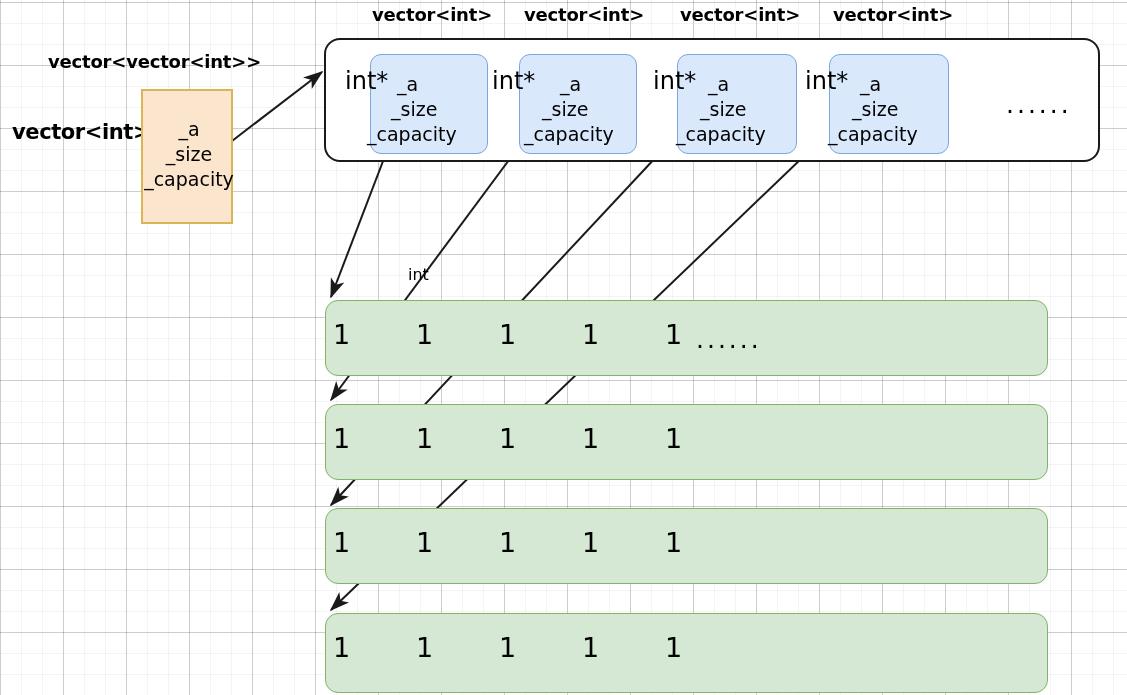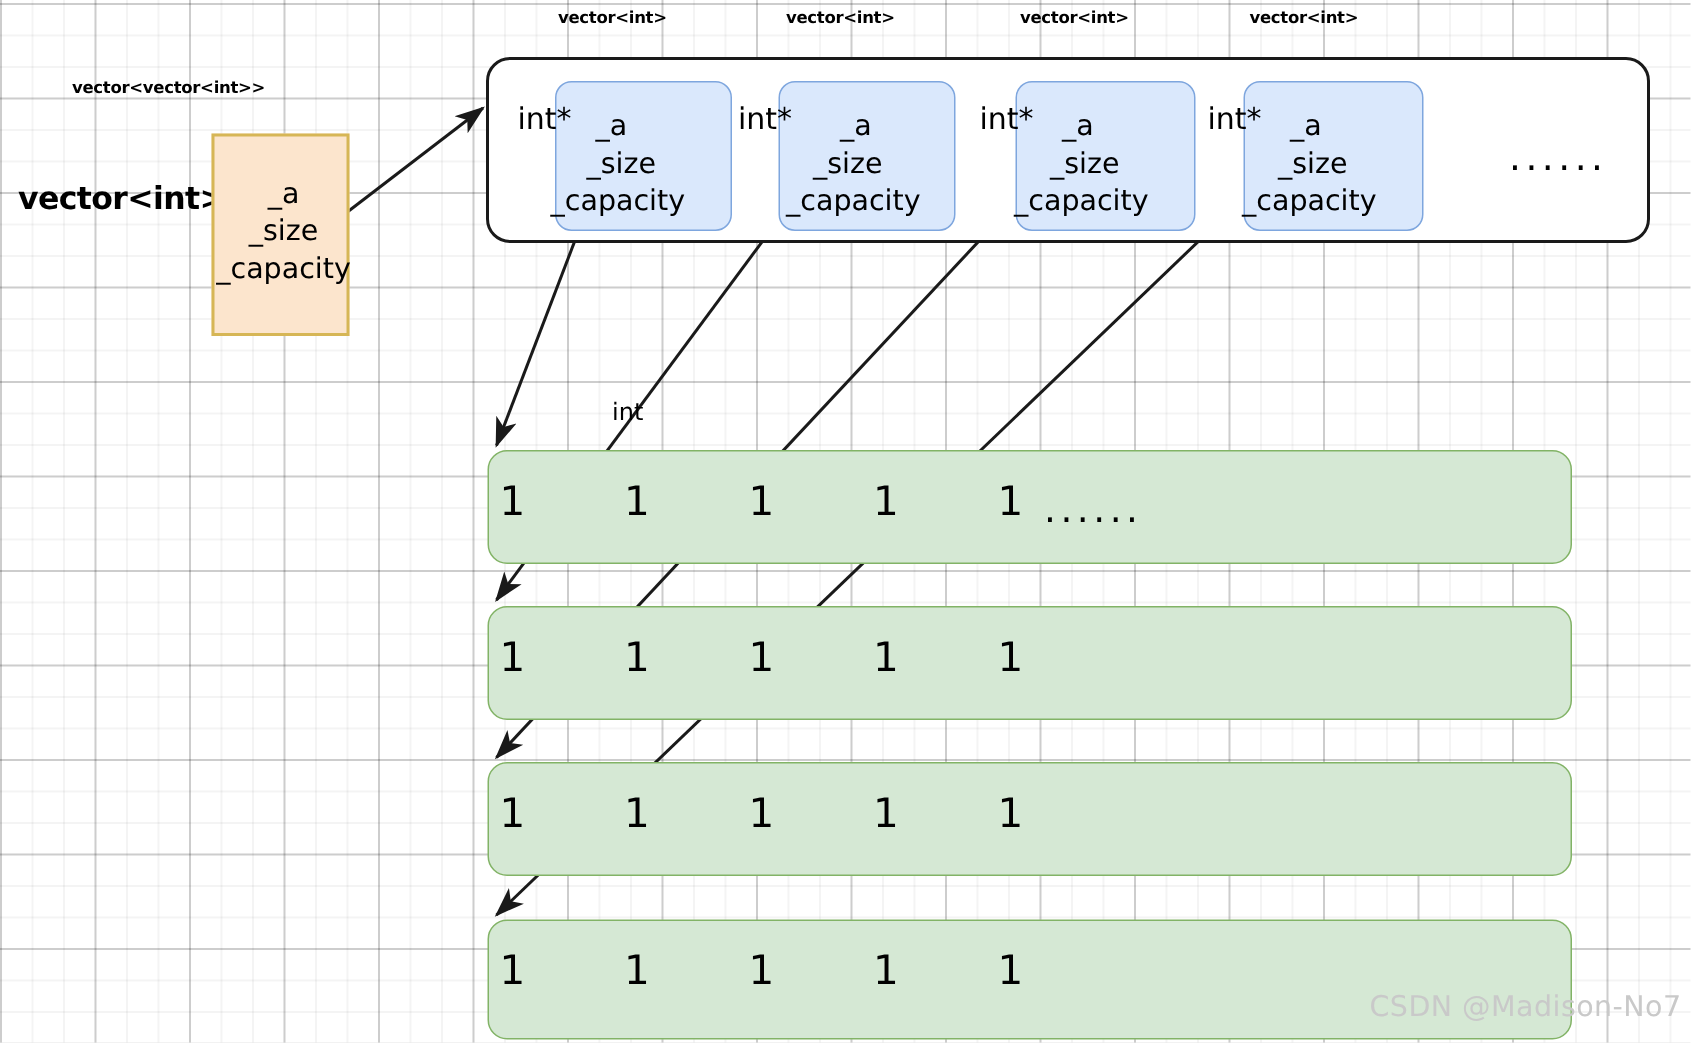--- a/index.html
+++ b/index.html
@@ -29,24 +29,24 @@
   .lyr{position:absolute;left:0;top:0;width:1127px;height:695px;}
   svg.lyr{pointer-events:none;}
 
   
   .lbl{
     position:absolute;
     color:#000000;
     white-space:nowrap;
     line-height:1.02;
   }
-  .hdr{font-size:11px;font-weight:700;letter-spacing:-0.2px;}
+  .hdr{font-size:18px;font-weight:700;letter-spacing:-0.2px;}
   .bigname{font-size:21px;font-weight:800;letter-spacing:-0.4px;}
   .fields{font-size:19px;line-height:1.16;text-align:center;}
-  .ptrlbl{font-size:20px;}
+  .ptrlbl{font-size:24px;}
   .intlbl{font-size:16px;}
   .num{font-size:27px;}
   .dots{font-size:25px;letter-spacing:3px;}
 
   
   .outerbox{
     position:absolute;
     background:#ffffff;
     border:2.2px solid #1a1a1a;
     border-radius:16px;
@@ -176,15 +176,14 @@
   </div>
 
   <div class="greenrow" style="left:325px;top:613px;width:723px;height:80px;">
     <div class="lbl num" style="left:7px;top:20px;">1</div>
     <div class="lbl num" style="left:90px;top:20px;">1</div>
     <div class="lbl num" style="left:173px;top:20px;">1</div>
     <div class="lbl num" style="left:256px;top:20px;">1</div>
     <div class="lbl num" style="left:339px;top:20px;">1</div>
   </div>
 
-  <div class="watermark" style="left:913px;top:660px;">CSDN @Madison-No7</div>
 
 </div>
 
 </body></html>

